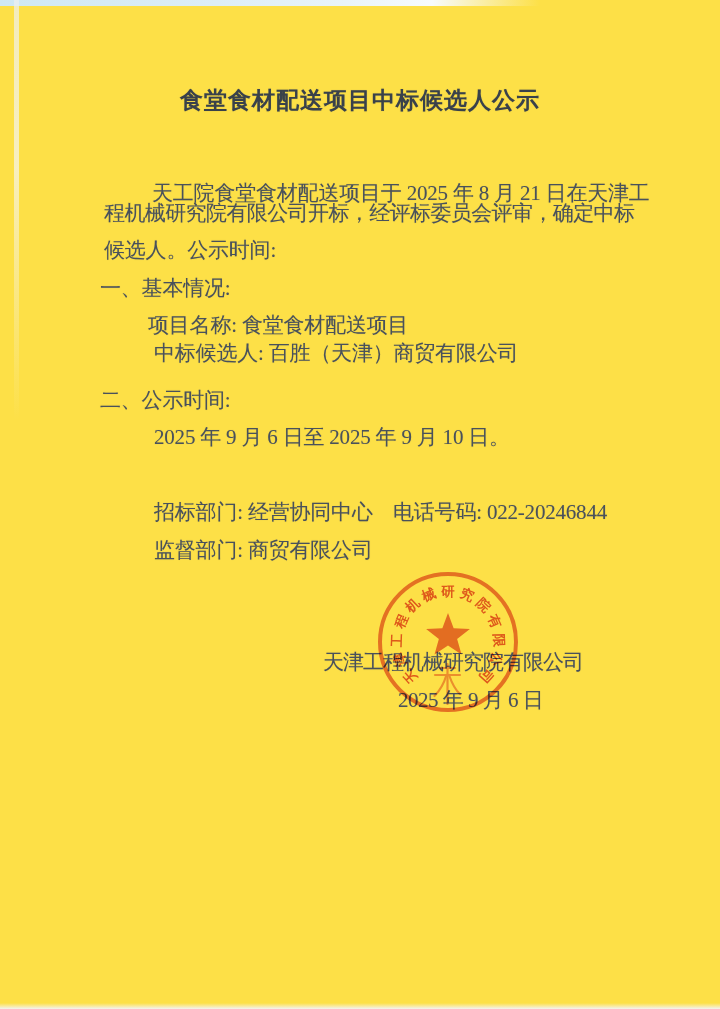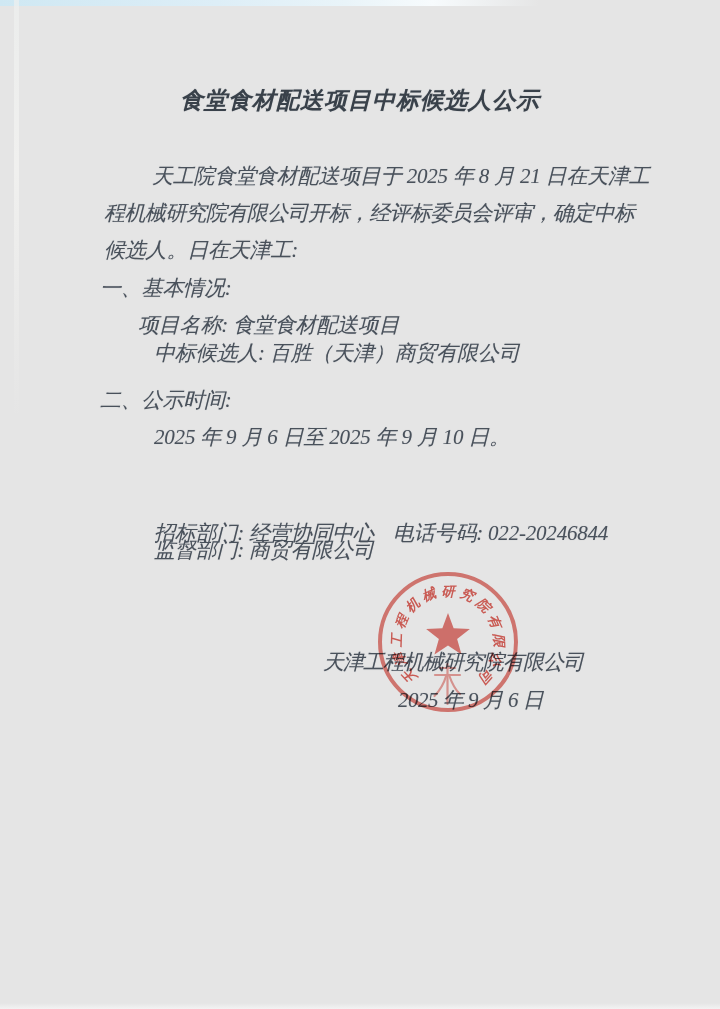--- a/index.html
+++ b/index.html
@@ -5,22 +5,21 @@
   html,body{margin:0;padding:0;}
   body{
     width:720px;height:1009px;
     background:#ffffff;
     font-family:"Liberation Serif","DejaVu Serif",serif;
     overflow:hidden;
   }
   .page{
     position:relative;
     width:720px;height:1009px;
-    background:#e5e5e5;
-    font-style:italic;
+    background:#fde047;
   }
   
   .artifact-top{
     position:absolute;left:0;top:0;width:720px;height:6px;
     background:linear-gradient(90deg,#cfe8f3 0%,#ddeef7 30%,#e9f4f9 48%,#f7fbfd 60%,rgba(253,253,253,0) 75%);
     pointer-events:none;
   }
   .artifact-left{
     position:absolute;left:14px;top:0;width:5px;height:420px;
     background:linear-gradient(180deg,#eef0ef 0%,#f5f5f3 40%,rgba(250,250,249,0) 100%);
@@ -40,32 +39,32 @@
     text-shadow:0 0 1px rgba(70,80,92,.35);
   }
   .ln{
     position:absolute;
     font-size:21px;line-height:22px;
     color:#49515b;
     letter-spacing:-0.2px;
     white-space:nowrap;
     text-shadow:0 0 1px rgba(90,100,112,.30);
   }
-  .ln1{top:165px;left:152px;}
+  .ln1{top:182px;left:152px;}
   .ln2{top:202px;left:104px;letter-spacing:-0.6px;}
   .ln3{top:239px;left:104px;}
   .ln4{top:277px;left:100px;}
-  .ln5{top:314px;left:138px;}
+  .ln5{top:314px;left:148px;}
   .ln6{top:342px;left:154px;}
   .ln7{top:389px;left:100px;}
   .ln8{top:426px;left:154px;}
   .ln9{top:463px;left:154px;}
   .row-dept{position:absolute;left:154px;}
   .row-phone{position:absolute;left:393px;}
-  .r1{top:522px;}
+  .r1{top:501px;}
   .r2{top:539px;}
   .sig-company{top:651px;left:323px;letter-spacing:-1px;}
   .sig-date{top:689px;left:398px;letter-spacing:-0.5px;}
   
   .seal{
     position:absolute;left:374px;top:568px;
     width:148px;height:150px;
     mix-blend-mode:multiply;
     opacity:.88;
     filter:blur(.4px);
@@ -84,21 +83,21 @@
 
 <div class="page">
   <div class="artifact-top"></div>
   <div class="artifact-left"></div>
   <div class="artifact-bottom"></div>
 
   <h1 class="title">食堂食材配送项目中标候选人公示</h1>
 
   <div class="ln ln1">天工院食堂食材配送项目于 2025 年 8 月 21 日在天津工</div>
   <div class="ln ln2">程机械研究院有限公司开标，经评标委员会评审，确定中标</div>
-  <div class="ln ln3">候选人。日在天津工:</div>
+  <div class="ln ln3">候选人。公示时间:</div>
 
   <div class="ln ln4">一、基本情况:</div>
   <div class="ln ln5">项目名称: 食堂食材配送项目</div>
   <div class="ln ln6">中标候选人: 百胜（天津）商贸有限公司</div>
 
   <div class="ln ln7">二、公示时间:</div>
   <div class="ln ln8">2025 年 9 月 6 日至 2025 年 9 月 10 日。</div>
 
   <div class="ln row-dept r1">招标部门: 经营协同中心</div>
   <div class="ln row-phone r1">电话号码: 022-20246844</div>

